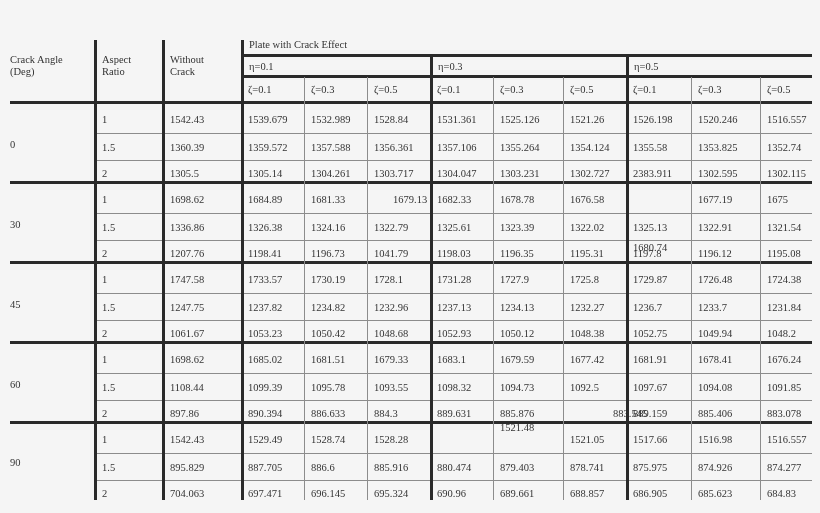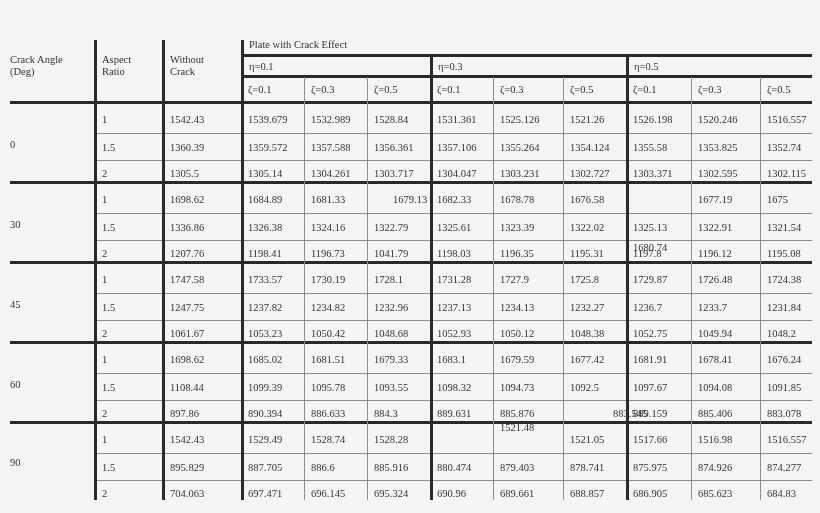--- a/index.html
+++ b/index.html
@@ -79,21 +79,21 @@
     <div class="cell" style="left: 762px; top: 134px; width: 50px; height: 27px;">1352.74</div>
     <div class="hline thin" style="left: 94px; top: 160px; width: 718px; height: 1px;"></div>
     <div class="cell" style="left: 97px; top: 161px; width: 65px; height: 25px;">2</div>
     <div class="cell" style="left: 165px; top: 161px; width: 76px; height: 25px;">1305.5</div>
     <div class="cell" style="left: 243px; top: 161px; width: 61px; height: 25px;">1305.14</div>
     <div class="cell" style="left: 306px; top: 161px; width: 61px; height: 25px;">1304.261</div>
     <div class="cell" style="left: 369px; top: 161px; width: 61px; height: 25px;">1303.717</div>
     <div class="cell" style="left: 432px; top: 161px; width: 61px; height: 25px;">1304.047</div>
     <div class="cell" style="left: 495px; top: 161px; width: 68px; height: 25px;">1303.231</div>
     <div class="cell" style="left: 565px; top: 161px; width: 61px; height: 25px;">1302.727</div>
-    <div class="cell" style="left: 628px; top: 161px; width: 63px; height: 25px;">1303.371</div>
+    <div class="cell" style="left: 628px; top: 161px; width: 63px; height: 25px;">2383.911</div>
     <div class="cell" style="left: 693px; top: 161px; width: 67px; height: 25px;">1302.595</div>
     <div class="cell" style="left: 762px; top: 161px; width: 50px; height: 25px;">1302.115</div>
     <div class="cell" style="left: 10px; top: 186px; width: 84px; height: 77px; padding-left: 0px;">30</div>
     <div class="cell" style="left: 97px; top: 186px; width: 65px; height: 28px;">1</div>
     <div class="cell" style="left: 165px; top: 186px; width: 76px; height: 28px;">1698.62</div>
     <div class="cell" style="left: 243px; top: 186px; width: 61px; height: 28px;">1684.89</div>
     <div class="cell" style="left: 306px; top: 186px; width: 61px; height: 28px;">1681.33</div>
     <div class="cell" style="left: 369px; top: 186px; width: 61px; height: 28px; padding-left: 24px;">1679.13</div>
     <div class="cell" style="left: 432px; top: 186px; width: 61px; height: 28px;">1682.33</div>
     <div class="cell" style="left: 495px; top: 186px; width: 68px; height: 28px;">1678.78</div>

